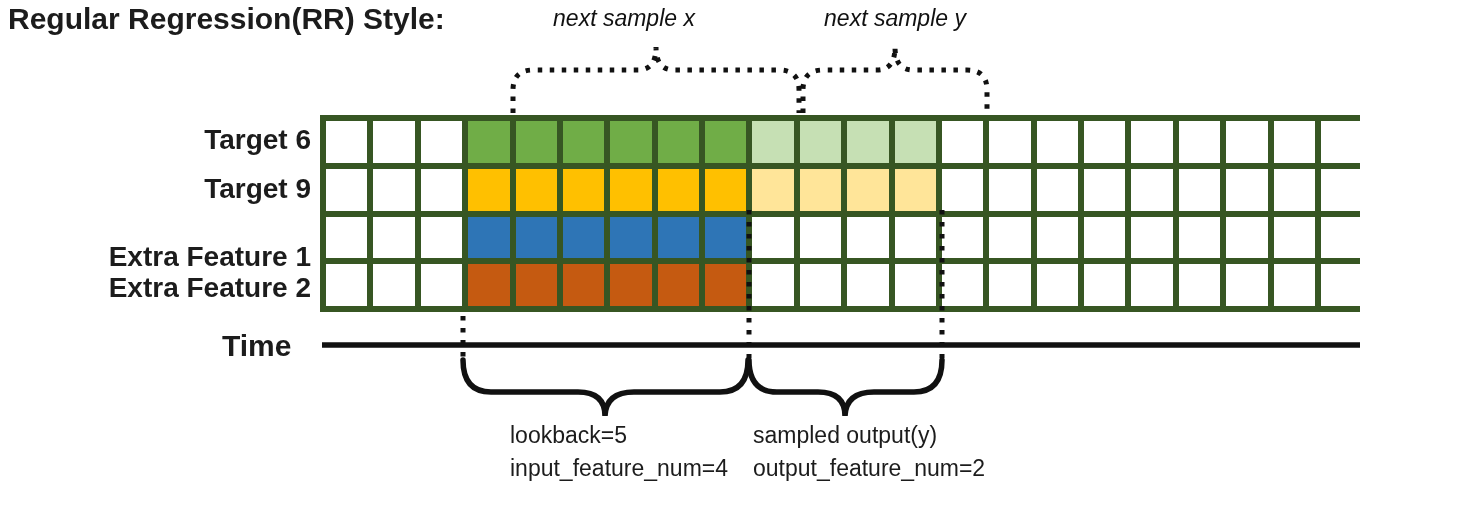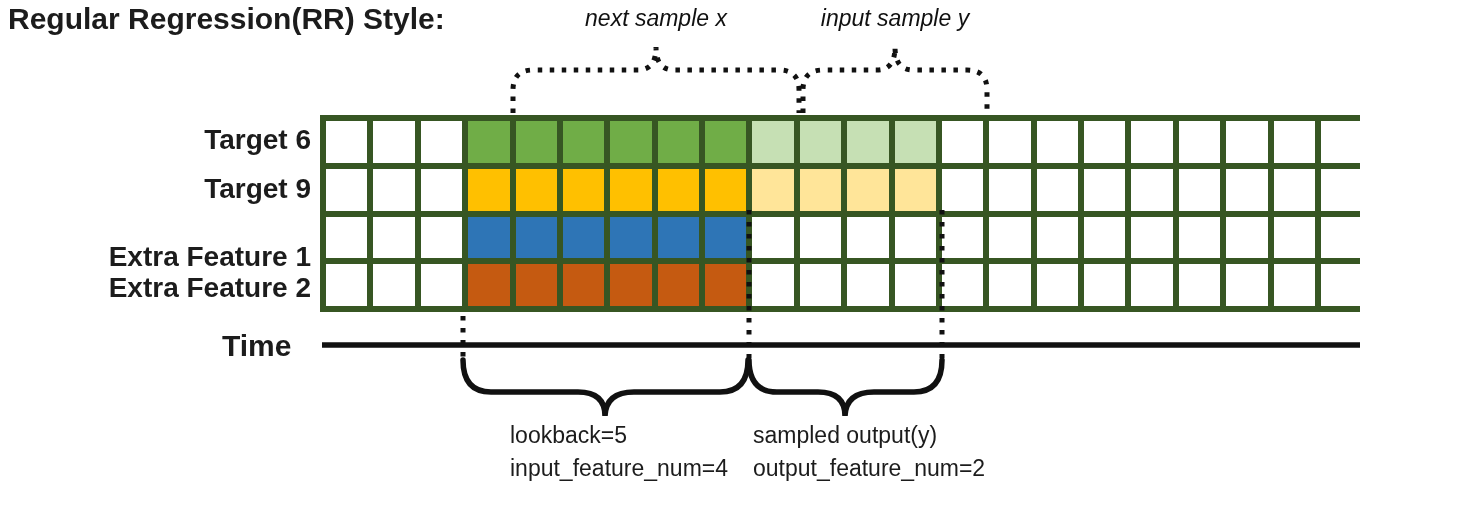--- a/index.html
+++ b/index.html
@@ -1,21 +1,21 @@
 <!DOCTYPE html>
 <html><head>
 <meta charset="utf-8">
 <style>
   html,body{margin:0;padding:0;background:#ffffff;}
   body{font-family:"Liberation Sans",sans-serif;color:#111;}
   .canvas{position:relative;width:1360px;height:516px;background:#fff;overflow:hidden;}
   .layer{position:absolute;left:0;top:0;}
   .title{position:absolute;left:8px;top:2px;font-size:30px;font-weight:700;color:#1c1c1c;white-space:nowrap;}
   .next-label{position:absolute;top:5px;width:240px;text-align:center;font-size:23px;font-style:italic;color:#111;white-space:nowrap;}
-  .next-x{left:536px;}
+  .next-x{left:504px;}
   .next-y{left:775px;}
   .row-label{position:absolute;left:20px;width:291px;text-align:right;font-size:28px;font-weight:700;color:#1c1c1c;white-space:nowrap;}
   .row-label.r0{top:124px;}
   .row-label.r1{top:173px;}
   .row-label.r2{top:241px;}
   .row-label.r3{top:272px;}
   .time-label{position:absolute;left:222px;top:329px;font-size:30px;font-weight:700;color:#1c1c1c;}
   #grid{position:absolute;left:320px;top:115px;width:1143px;height:197px;
         box-sizing:border-box;padding:6px;display:grid;gap:6px;
         grid-template-columns:repeat(24,1fr);grid-template-rows:repeat(4,1fr);}
@@ -25,21 +25,21 @@
   .anno-output{left:753px;}
 </style>
 </head>
 <body>
 
 <div class="canvas">
 
   <div class="title">Regular Regression(RR) Style:</div>
 
   <div class="next-label next-x">next sample x</div>
-  <div class="next-label next-y">input sample y</div>
+  <div class="next-label next-y">next sample y</div>
 
   <div class="row-label r0">Target 6</div>
   <div class="row-label r1">Target 9</div>
   <div class="row-label r2">Extra Feature 1</div>
   <div class="row-label r3">Extra Feature 2</div>
 
   <div id="grid" style="background: rgb(55, 86, 35);">
       <div style="background: rgb(255, 255, 255);"></div>
       <div style="background: rgb(255, 255, 255);"></div>
       <div style="background: rgb(255, 255, 255);"></div>

